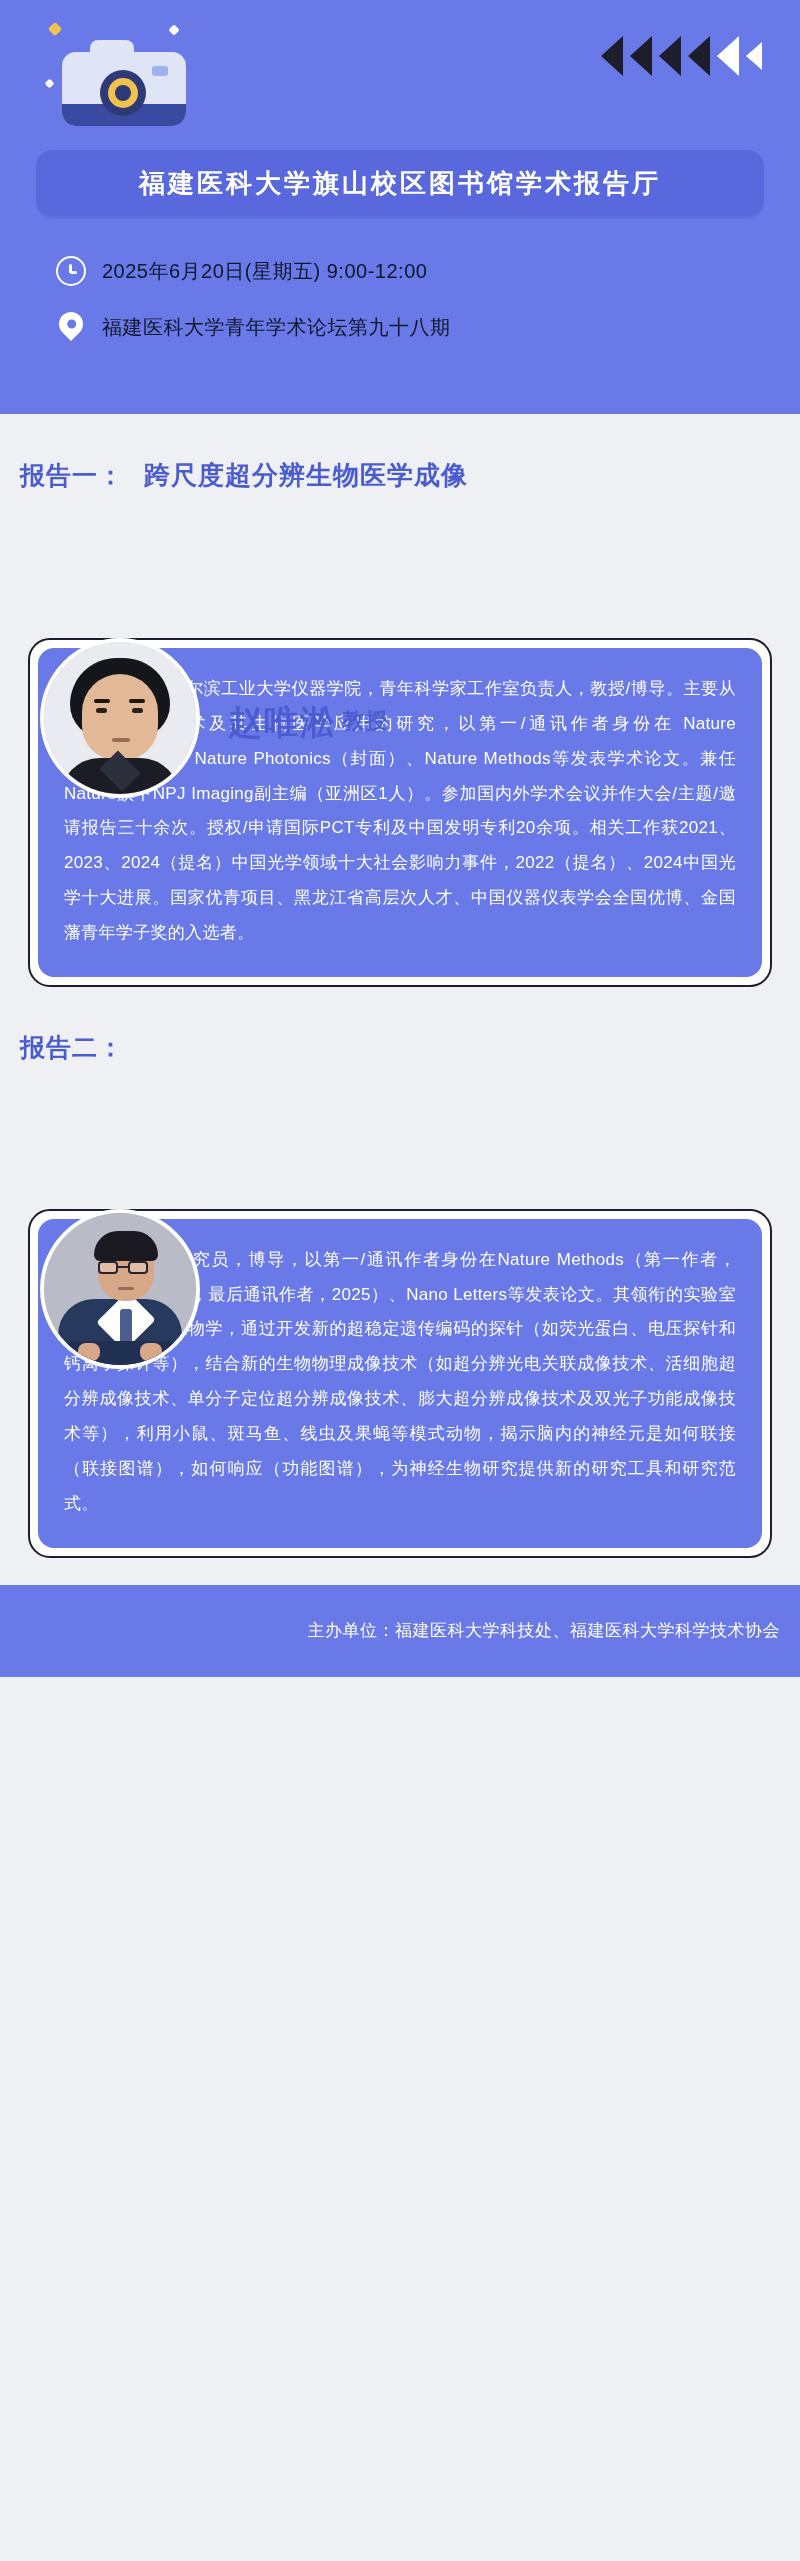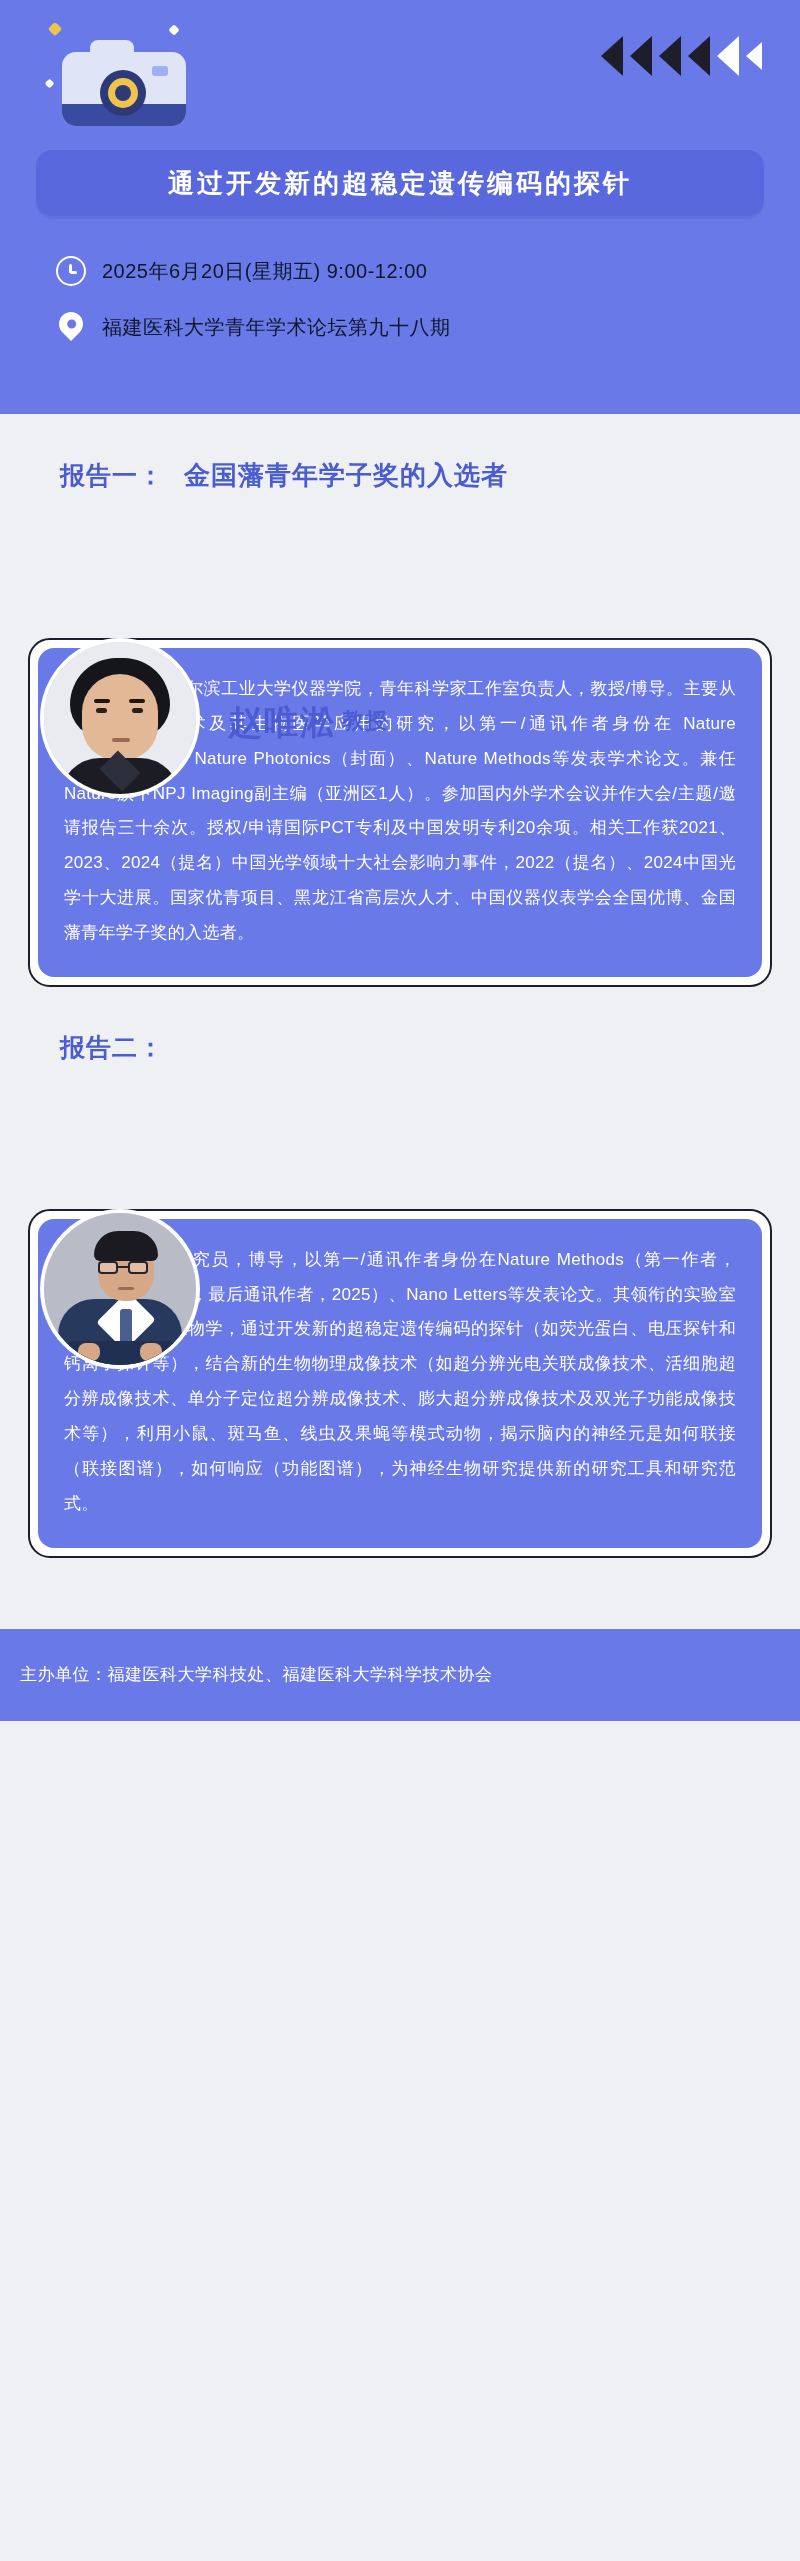--- a/index.html
+++ b/index.html
@@ -179,21 +179,21 @@
   }
 
   
   .content {
     padding:0 0 0 0;
   }
   .section-title {
     display:flex;
     align-items:baseline;
     justify-content:flex-start;
-    padding:44px 40px 0 60px;
+    padding:44px 40px 0 20px;
     color:#4b5bd0;
   }
   .section-title .lead {
     font-size:25px;
     font-weight:bold;
     letter-spacing:1px;
     white-space:nowrap;
   }
   .section-title .topic {
     font-size:26px;
@@ -368,27 +368,27 @@
     position:absolute; top:130px;
     width:22px; height:18px;
     background:#d7a887;
     border-radius:8px;
   }
   .f2-hand.l { left:34px; }
   .f2-hand.r { left:96px; }
 
   
   .footer {
-    margin-top:71px;
+    margin-top:27px;
     background:#6979e8;
     width:800px;
     min-height:92px;
     display:flex;
     align-items:center;
-    justify-content:flex-start;
+    justify-content:flex-end;
     padding:24px 20px;
   }
   .footer .f-txt {
     color:#ffffff;
     font-size:17px;
     letter-spacing:0.5px;
     text-align:center;
   }
 </style>
 </head>
@@ -415,42 +415,42 @@
       <div class="tri"></div>
       <div class="tri"></div>
       <div class="tri"></div>
       <div class="tri"></div>
       <div class="tri white"></div>
       <div class="tri white small"></div>
     </div>
   </div>
 
   <div class="title-bar">
-    <div class="t">通过开发新的超稳定遗传编码的探针</div>
+    <div class="t">福建医科大学旗山校区图书馆学术报告厅</div>
   </div>
 
   <div class="meta">
     <div class="meta-row">
       <div class="ic clock-ic"></div>
       <div class="txt">2025年6月20日(星期五) 9:00-12:00</div>
     </div>
     <div class="meta-row">
       <div class="ic">
           <div class="pin-ic"></div>
         </div>
       <div class="txt">福建医科大学青年学术论坛第九十八期</div>
     </div>
   </div>
 </div>
 
 <div class="content">
 
   <div class="section-title">
     <div class="lead">报告一：</div>
-    <div class="topic">金国藩青年学子奖的入选者</div>
+    <div class="topic">跨尺度超分辨生物医学成像</div>
   </div>
 
   <div class="speaker-block">
     <div class="photo">
       <div class="face1">
         <div class="f1-hair"></div>
         <div class="f1-head"></div>
         <div class="f1-brow l"></div>
         <div class="f1-brow r"></div>
         <div class="f1-eye l"></div>

